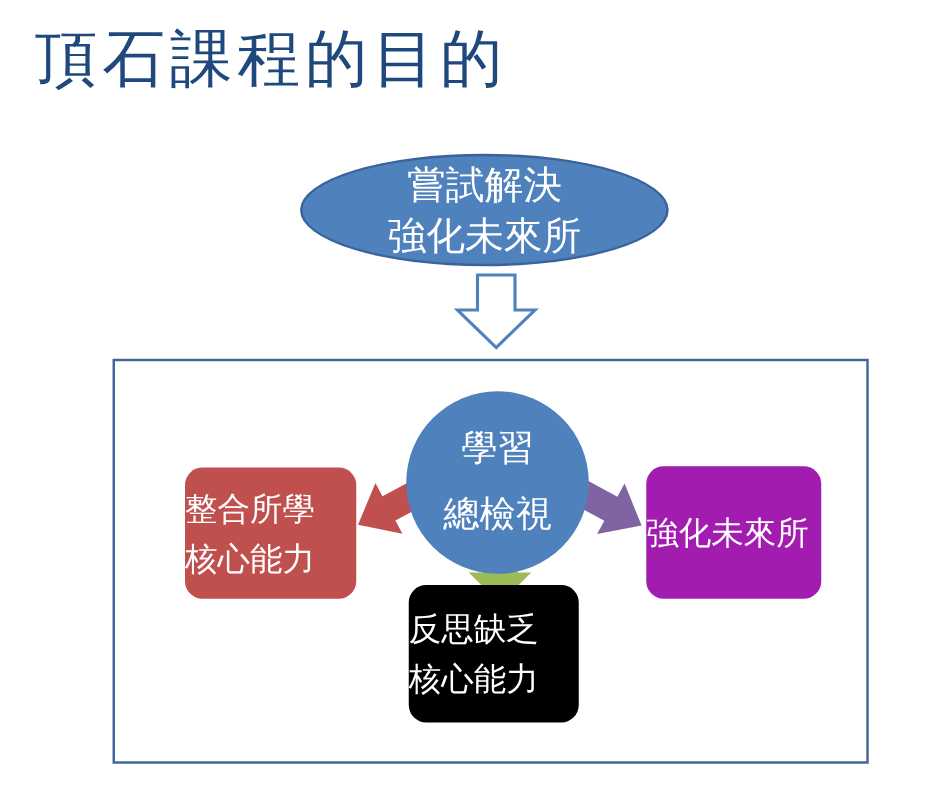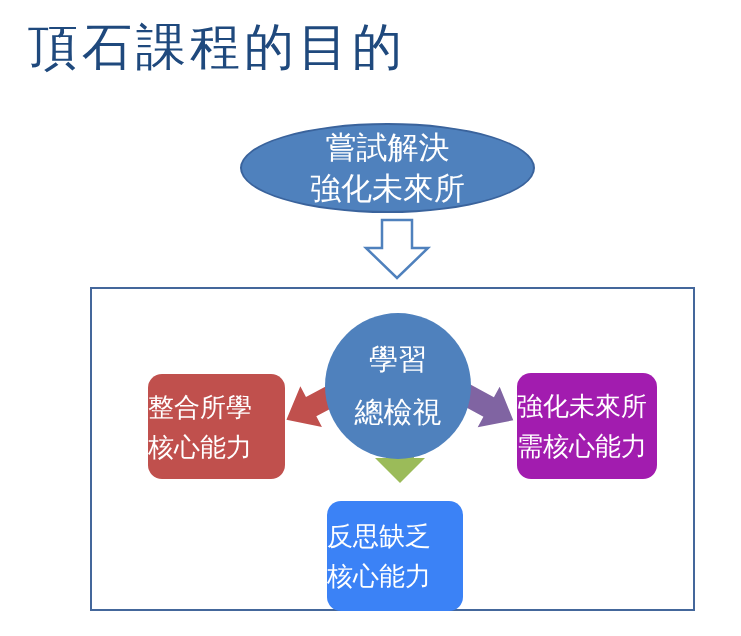--- a/index.html
+++ b/index.html
@@ -80,21 +80,21 @@
     align-items: flex-start;
     justify-content: center;
     row-gap: 14px;
     color: #ffffff;
     font-size: 26px;
     line-height: 1;
     z-index: 2;
   }
   .node-left   { left: 148px; top: 374px; width: 137px; height: 105px; background: #C0504D; }
   .node-right  { left: 517px; top: 373px; width: 140px; height: 106px; background: #a21caf; }
-  .node-bottom { left: 327px; top: 501px; width: 136px; height: 110px; background: #3b82f6; }
+  .node-bottom { left: 327px; top: 468px; width: 136px; height: 110px; background: #000000; }
   .shape-text { display: block; white-space: nowrap; }
 </style>
 </head>
 <body>
 
 <div class="stage">
 
   <h1 class="page-title">頂石課程的目的</h1>
 
   <svg class="svg-layer" viewBox="0 0 741 636" xmlns="http://www.w3.org/2000/svg">
@@ -124,21 +124,20 @@
     <span class="shape-text">總檢視</span>
   </div>
 
   <div class="node node-left">
     <span class="shape-text">整合所學</span>
     <span class="shape-text">核心能力</span>
   </div>
 
   <div class="node node-right">
     <span class="shape-text">強化未來所</span>
-    <span class="shape-text">需核心能力</span>
   </div>
 
   <div class="node node-bottom">
     <span class="shape-text">反思缺乏</span>
     <span class="shape-text">核心能力</span>
   </div>
 
 </div>
 
 </body></html>

